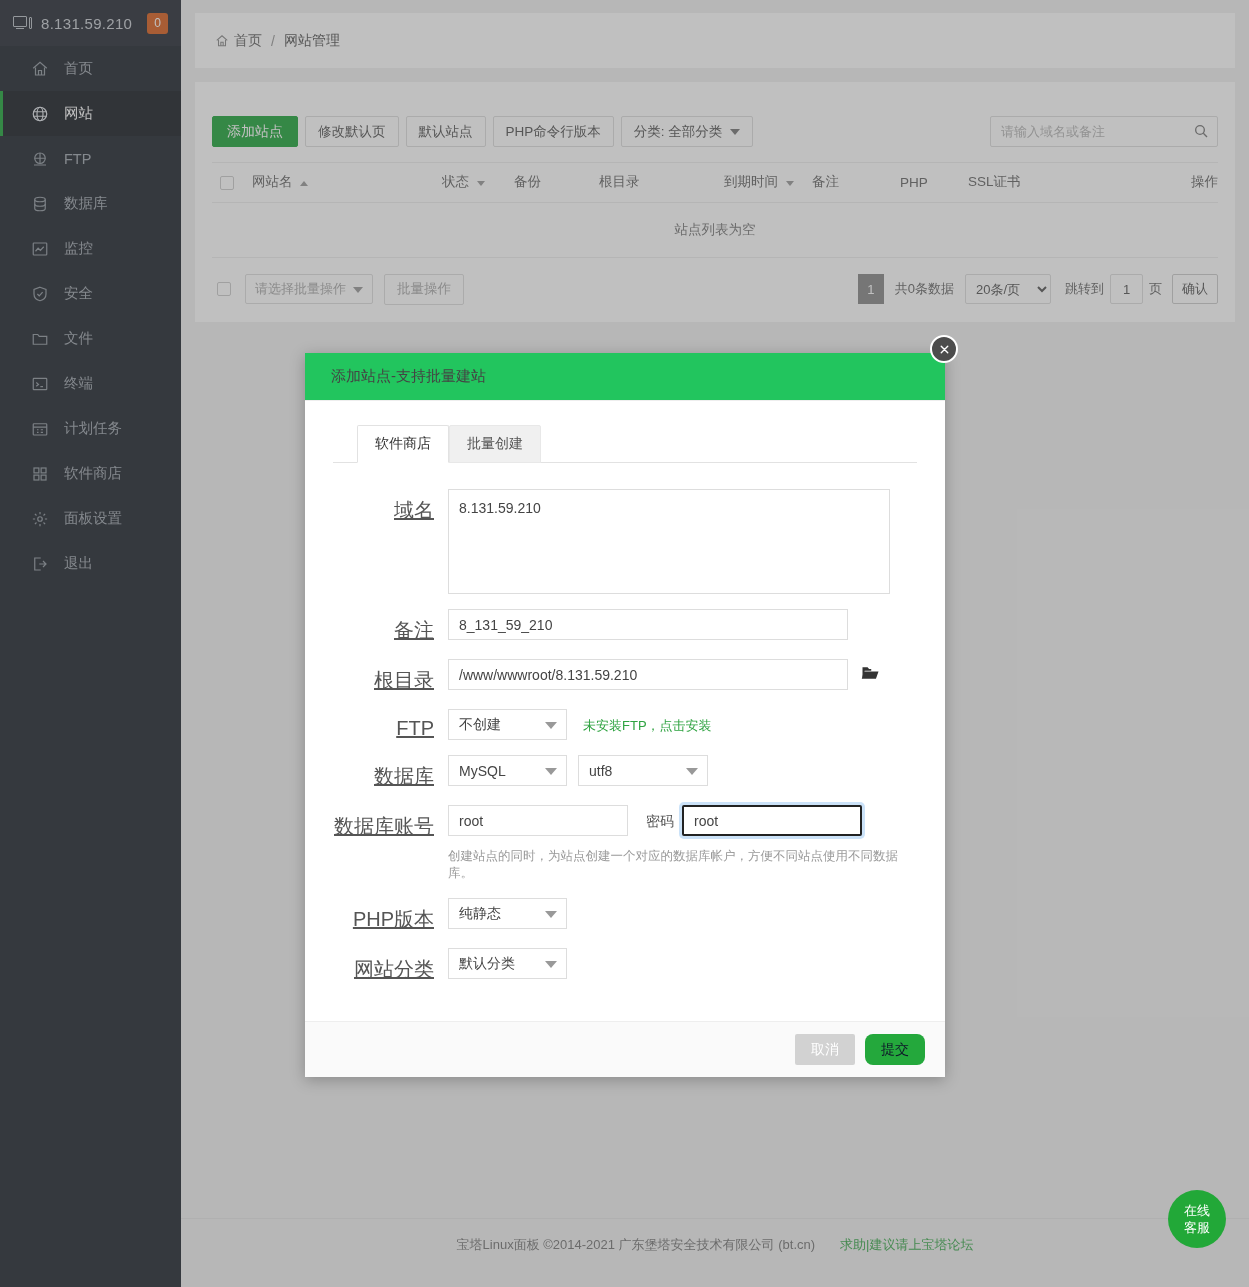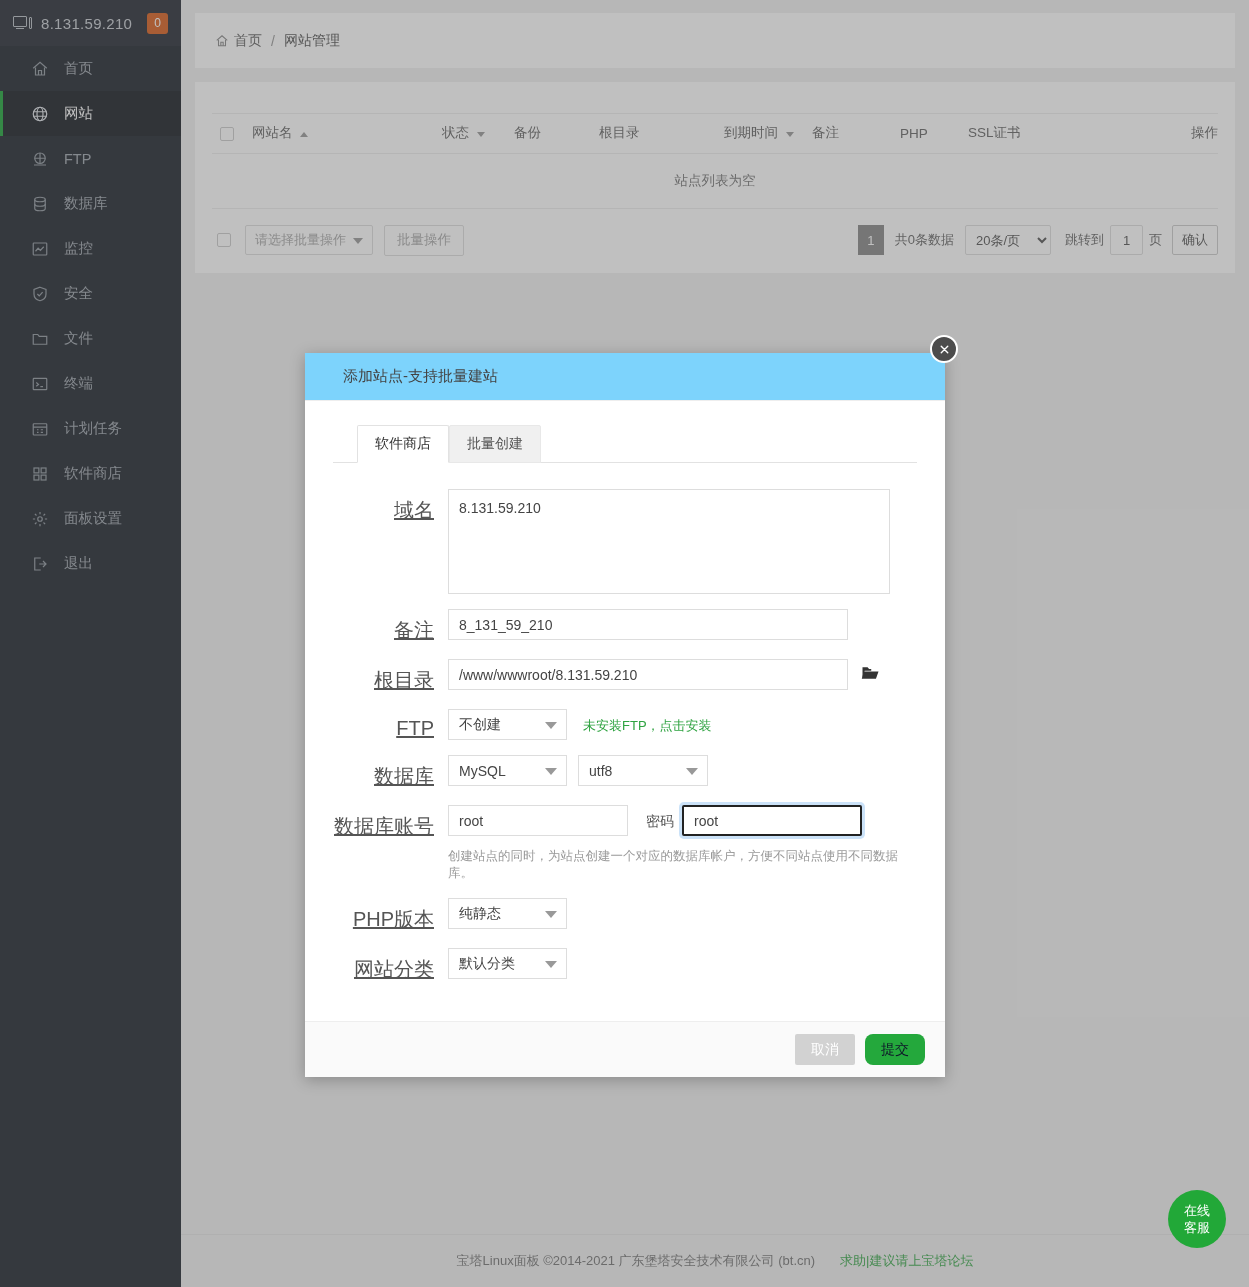--- a/index.html
+++ b/index.html
@@ -270,21 +270,21 @@
     padding: 0 9px;
     margin-left: 10px;
     cursor: pointer;
     border-radius: 2px;
     font-family: inherit;
   }
 
   
   #footer {
     position: absolute;
-    left: 181px; bottom: 0;
+    left: 181px; bottom: 16px;
     width: 1068px; height: 53px;
     display: flex; align-items: center; justify-content: center;
     font-size: 13px; color: #777;
     background: #f1f1f1;
     border-top: 1px solid #e6e6e6;
     z-index: 2;
   }
   #footer a { color: #3aa84b; text-decoration: none; margin-left: 25px; }
 
   #kefu {
@@ -315,24 +315,24 @@
     left: 305px; top: 353px;
     width: 640px;
     background: #fff;
     z-index: 30;
     box-shadow: 0 3px 14px rgba(0,0,0,.25);
   }
   #modal-head {
     height: 48px;
     border-bottom: 1px solid #eee;
     display: flex; align-items: center;
-    padding: 0 38px;
+    padding: 0 26px;
     font-size: 15px;
     color: #444;
-    background: #7dd3fc;
+    background: #22c55e;
   }
   #close-btn {
     position: absolute;
     right: -13px; top: -18px;
     width: 28px; height: 28px;
     border-radius: 50%;
     background: #4c4c4c;
     border: 2px solid #fff;
     color: #fff;
     display: flex; align-items: center; justify-content: center;
@@ -604,20 +604,39 @@
           </svg>
       </span>
       <span>首页</span>
       <span class="crumb-sep">/</span>
       <span class="crumb-cur">网站管理</span>
     </div>
 
     <div class="panel">
 
 
+      <div class="toolbar">
+        <button class="btn green">添加站点</button>
+        <button class="btn">修改默认页</button>
+        <button class="btn">默认站点</button>
+        <button class="btn">PHP命令行版本</button>
+        <button class="btn">
+          <span>分类: 全部分类</span>
+          <span class="caret"></span>
+        </button>
+        <div class="searchbox">
+          <input type="text" placeholder="请输入域名或备注" style="">
+          <span class="s-ico">
+            <svg width="16" height="16" viewBox="0 0 24 24" fill="none" stroke="#777" stroke-width="2">
+                <circle cx="10.5" cy="10.5" r="6.5"></circle>
+                <path d="M15.5 15.5 21 21"></path>
+              </svg>
+          </span>
+        </div>
+      </div>
 
       <table class="sites">
         <thead>
           <tr>
             <th style="width:40px; padding-left:8px;">
               <span class="cbx"></span>
             </th>
             <th style="width:190px;">
               <span>网站名</span>
               <span class="sort-caret up"></span>

